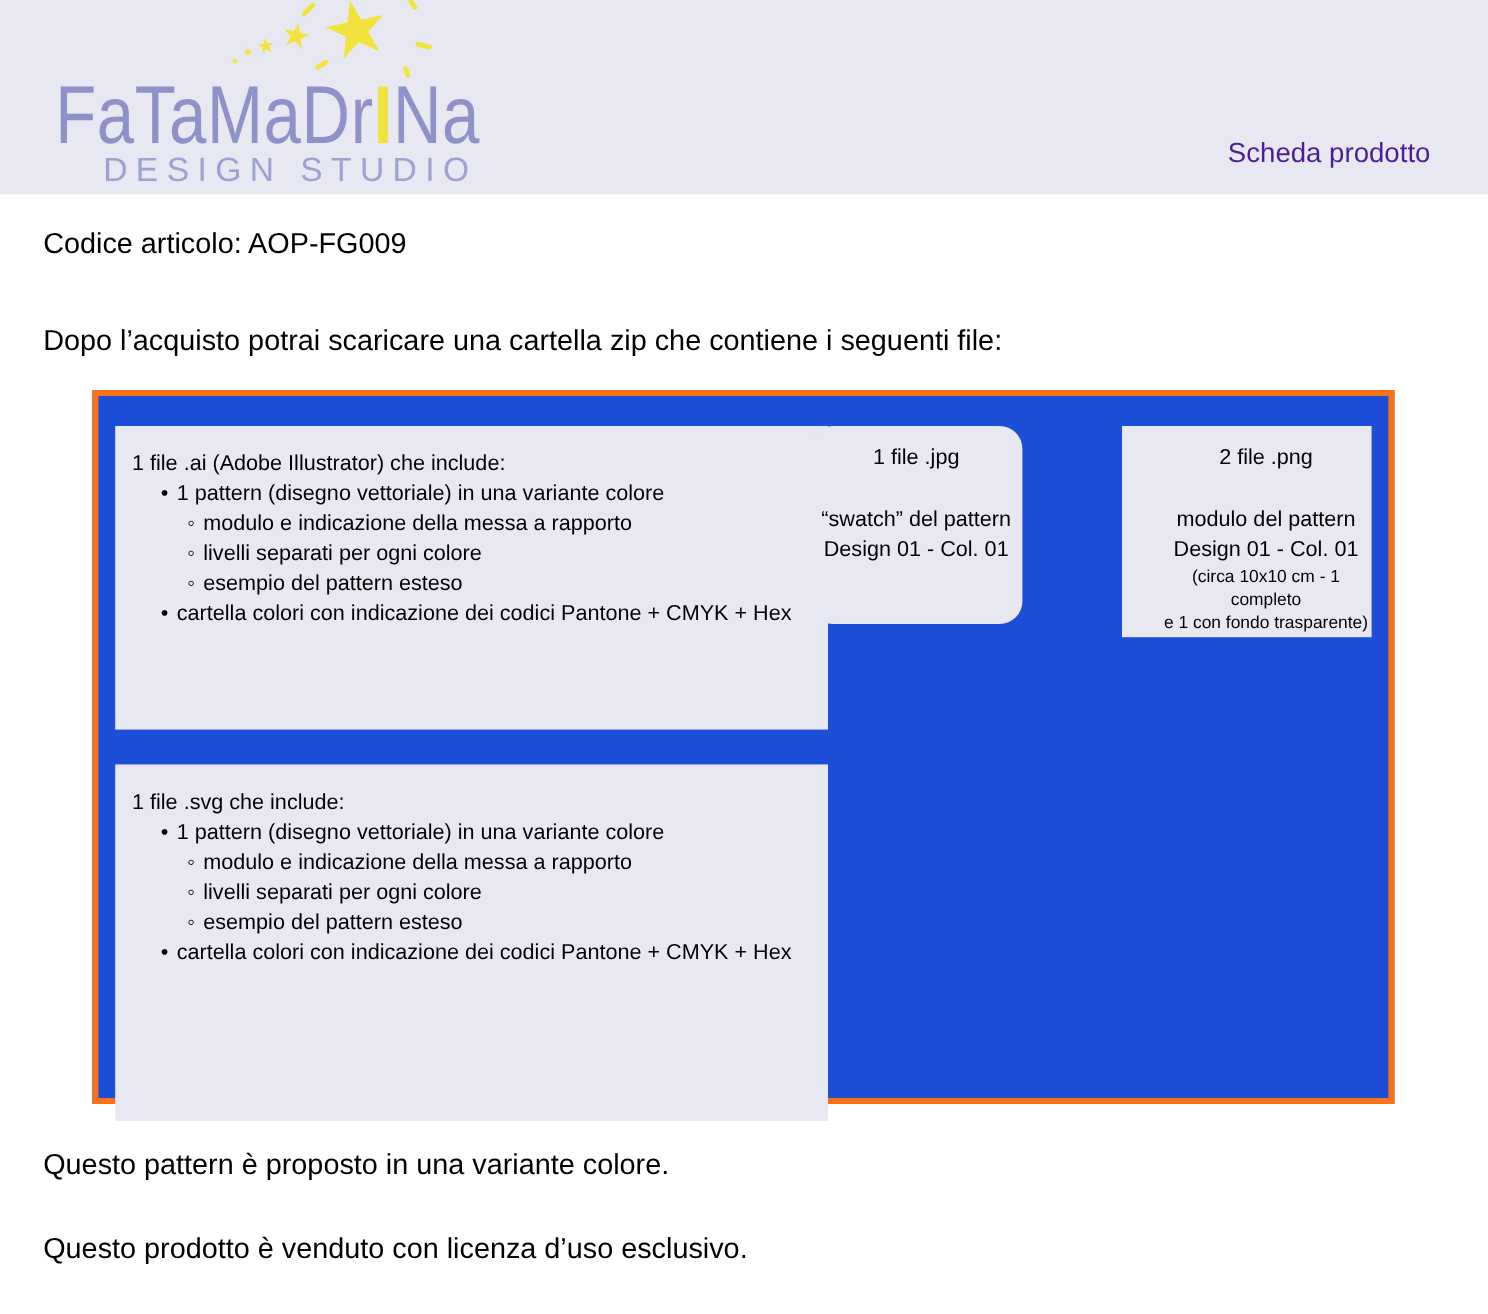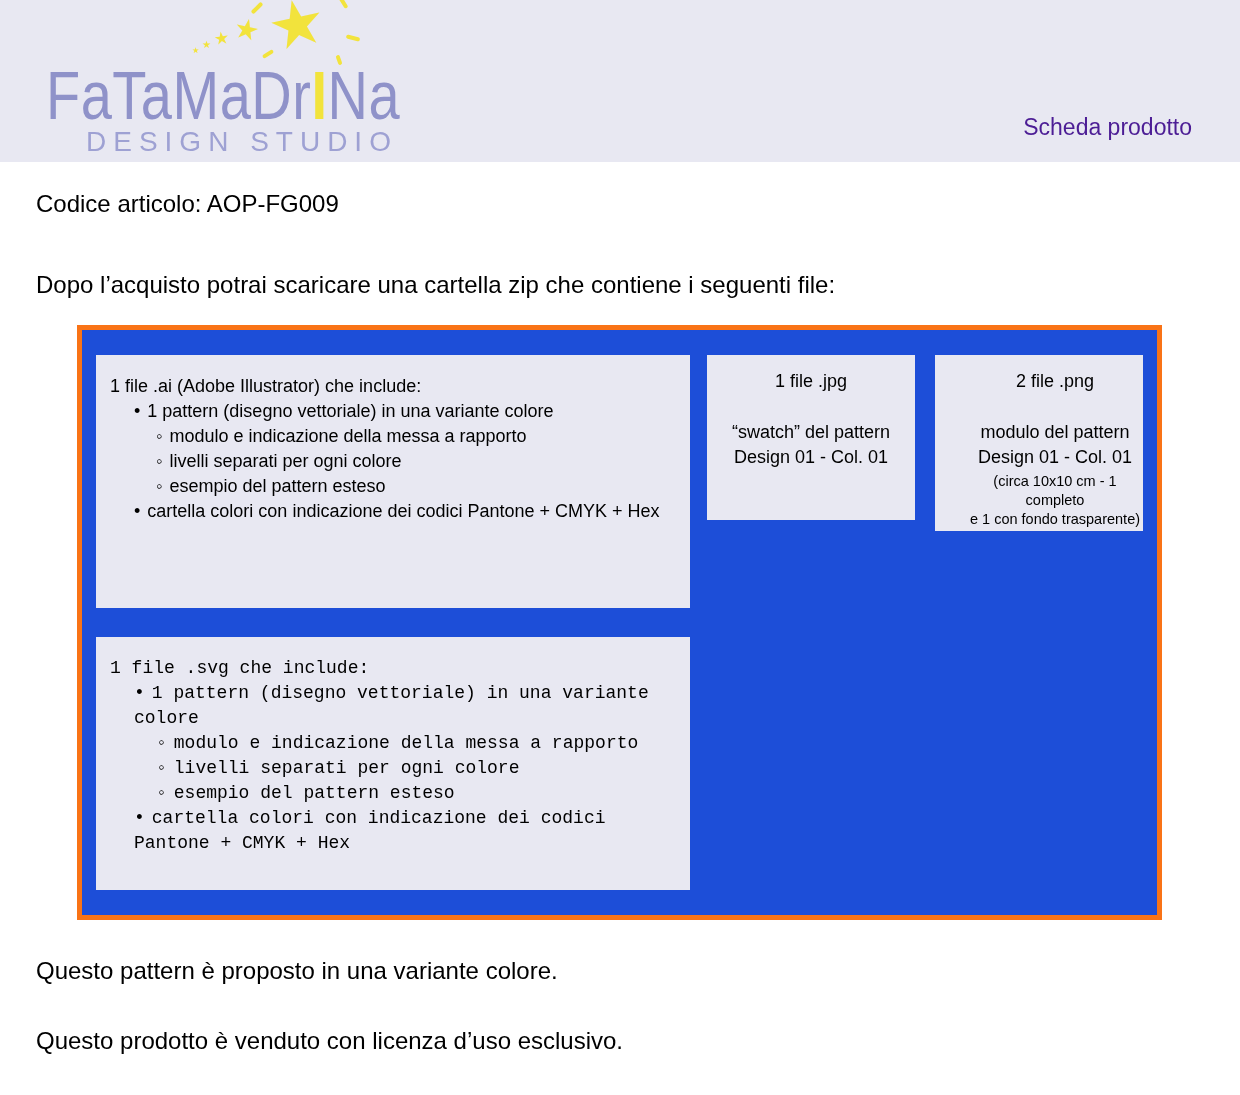--- a/index.html
+++ b/index.html
@@ -47,22 +47,22 @@
   .bold { font-weight:normal; }
   .intro-line { position:absolute; left:36px; top:271px; font-size:24px; }
 
   
   .zip-frame {
     position:absolute; left:77px; top:325px; width:1085px; height:595px;
     border:5px solid #f97316; background:#1d4ed8;
   }
   .file-box { position:absolute; background:#E8E8F2; }
   .box-ai  { left:14px;  top:25px;  width:594px; height:253px; }
-  .box-svg { left:14px;  top:307px; width:594px; height:253px;font-family:Liberation Mono, monospace; }
-  .box-jpg { left:625px; top:25px;  width:208px; height:165px; text-align:center; }
+  .box-svg { left:14px;  top:307px; width:594px; height:297px; }
+  .box-jpg { left:593px; top:25px;  width:177px; height:165px; text-align:center;border-radius:19px; }
   .box-png { left:853px; top:25px;  width:208px; height:176px; text-align:center;padding-left:32px; }
 
   .fb-pad { padding:19px 10px 0 14px; font-size:18px; line-height:25px; }
   .li1 { padding-left:24px; }
   .li1::before { content:"\2022"; margin-right:7px; }
   .li2 { padding-left:46px; }
   .li2::before { content:"\25E6"; margin-right:7px; }
 
   .cb-pad { padding-top:14px; font-size:18px; line-height:25px; }
   .cb-gap { height:26px; }

